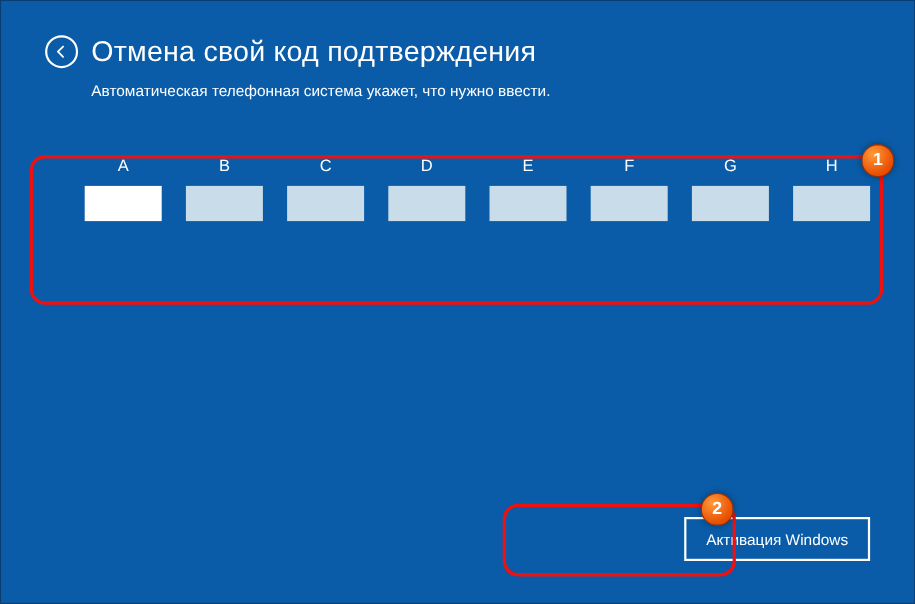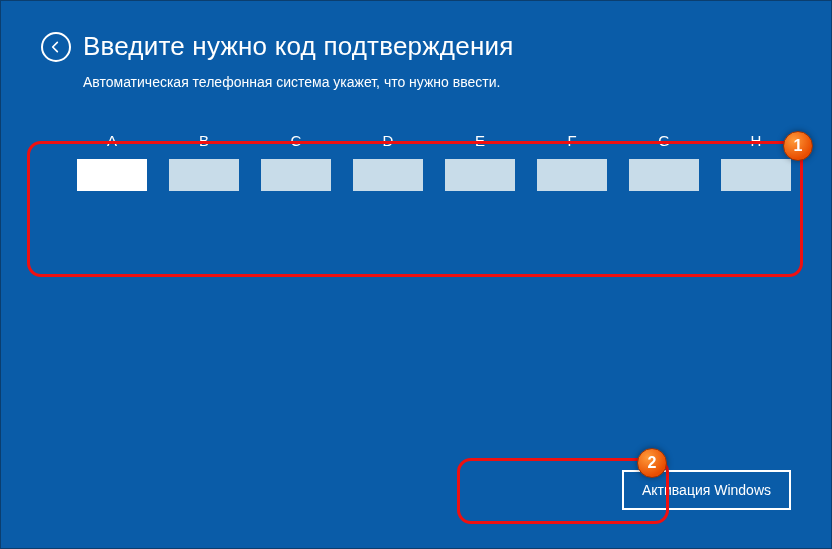--- a/index.html
+++ b/index.html
@@ -34,21 +34,21 @@
   .back-btn svg { width: 16px; height: 16px; }
   .title {
     font-size: 26px;
     font-weight: 300;
     letter-spacing: 0.2px;
     white-space: nowrap;
   }
   .subtitle {
     font-size: 14px;
     margin-left: 42px;
-    margin-bottom: 24px;
+    margin-bottom: 34px;
     font-weight: 400;
   }
 
   .code-area {
     position: relative;
     margin: 0 0 0 0;
     padding: 18px 22px 48px 22px;
   }
   .highlight-1 {
     position: absolute;
@@ -143,21 +143,21 @@
 <body>
 
 <div class="window">
 
   <div class="header">
     <div class="back-btn">
       <svg viewBox="0 0 24 24">
         <path d="M14 5l-7 7 7 7" stroke="#fff" stroke-width="2.5" fill="none" stroke-linecap="round" stroke-linejoin="round"></path>
       </svg>
     </div>
-    <div class="title">Введите нужно код подтверждения</div>
+    <div class="title">Отмена свой код подтверждения</div>
   </div>
 
   <div class="subtitle">Автоматическая телефонная система укажет, что нужно ввести.</div>
 
   <div class="code-area">
     <div class="labels-row">
       <div class="col">
         <div class="col-label">A</div>
         <input class="code-input focused" value="" style="">
       </div>

